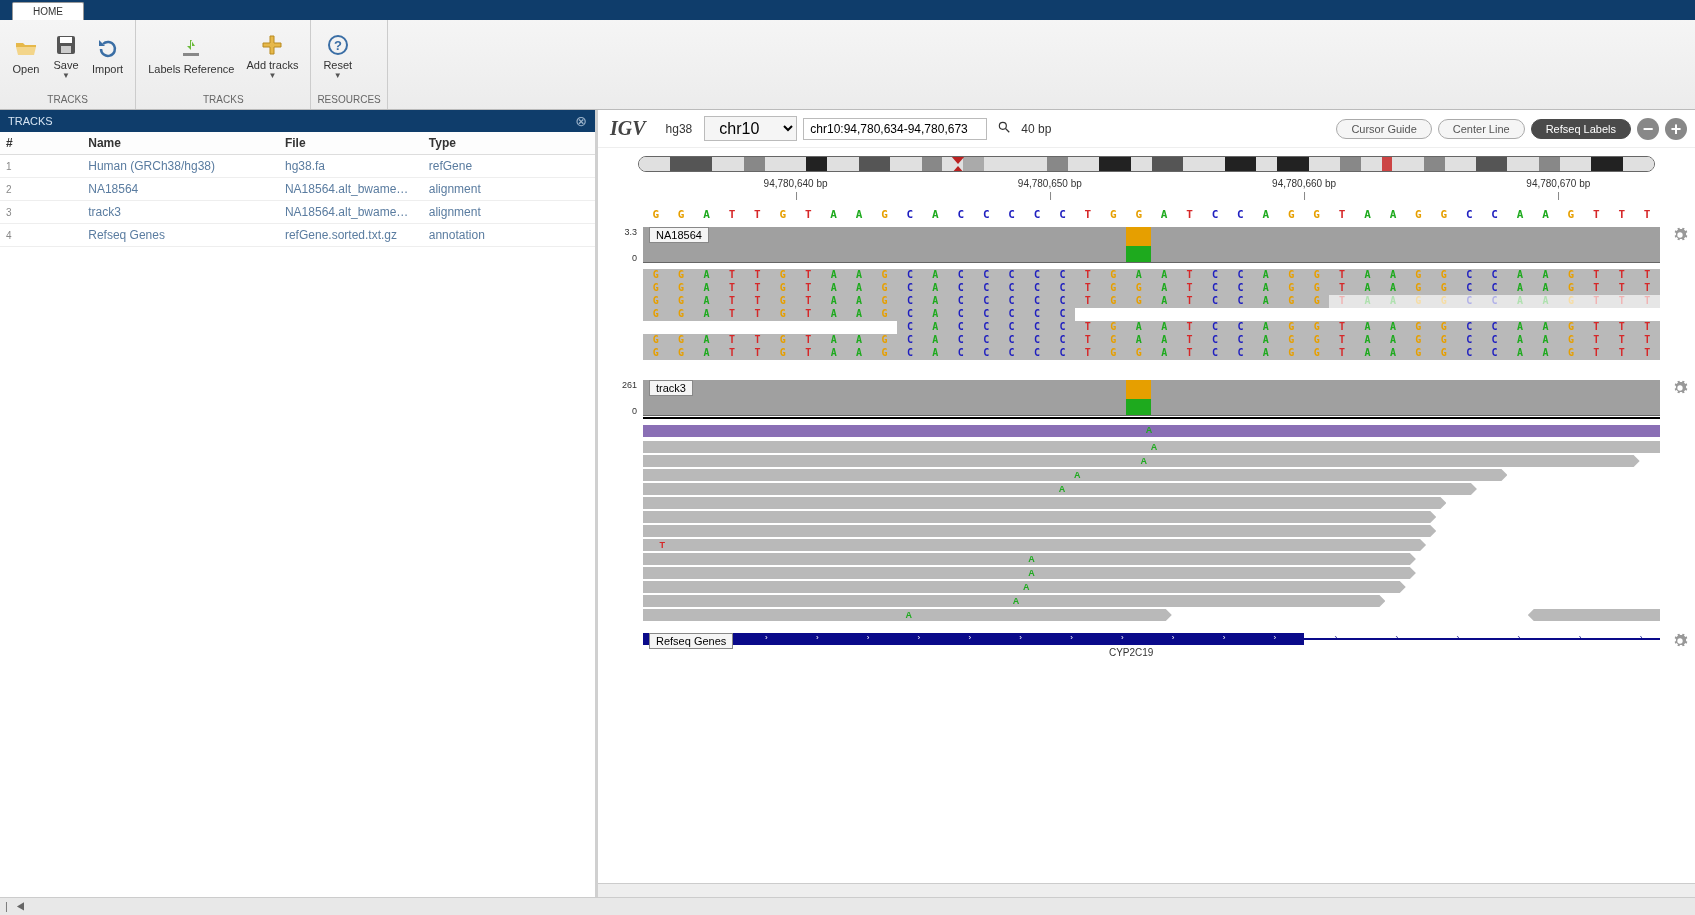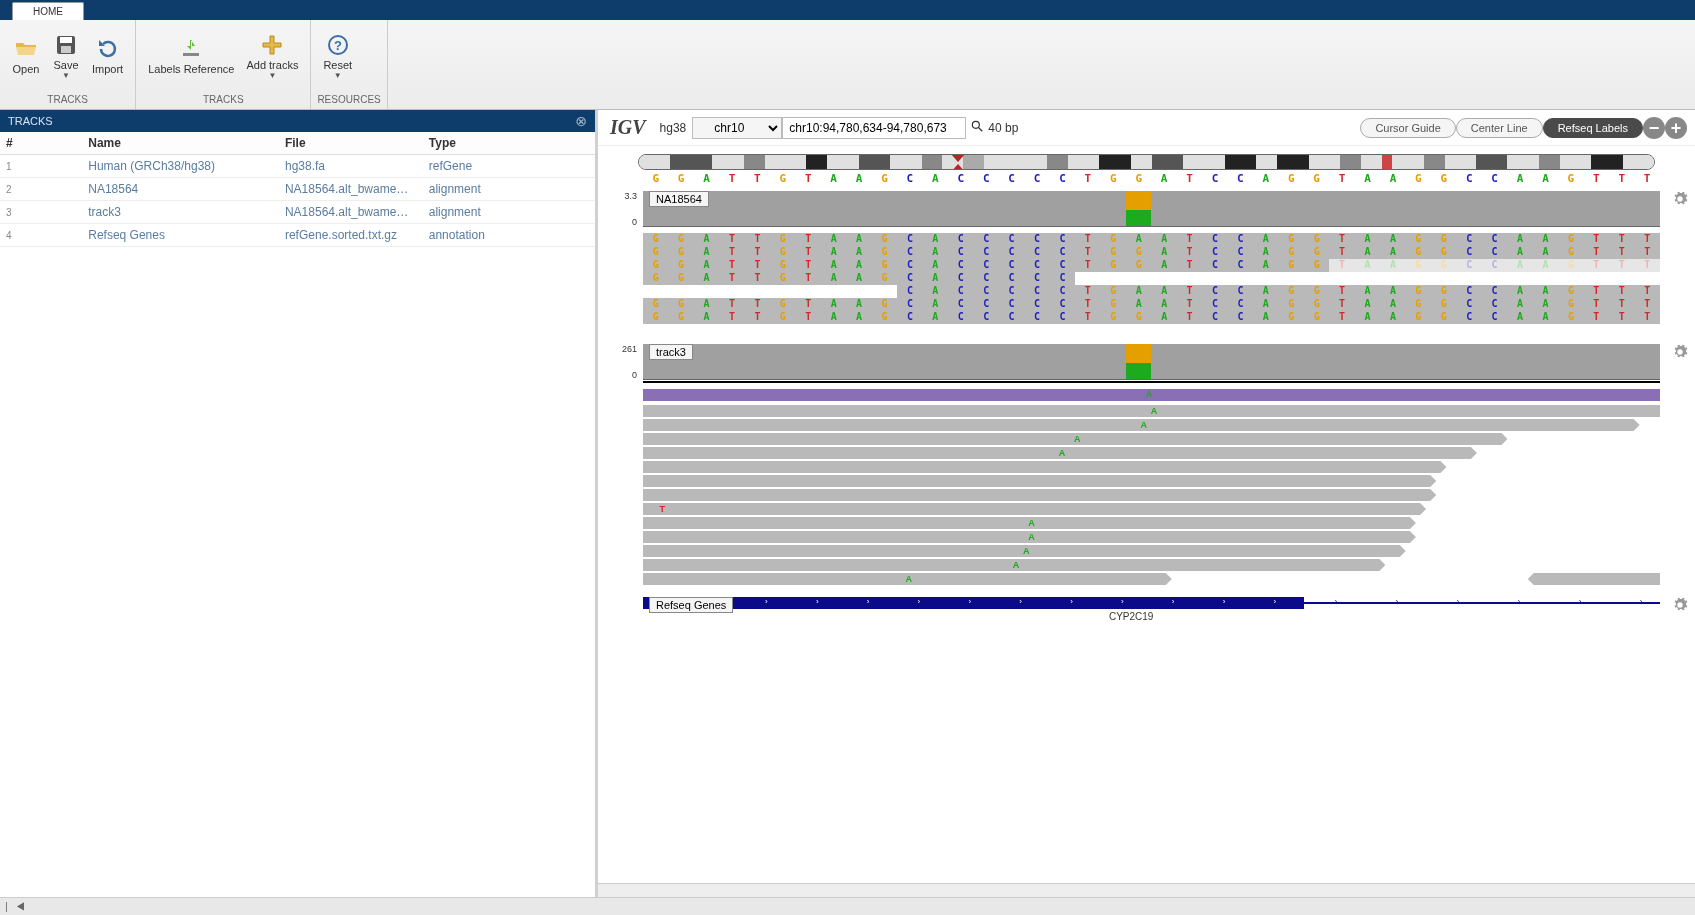--- a/index.html
+++ b/index.html
@@ -29,24 +29,24 @@
 .tracks-table { width: 100%; border-collapse: collapse; }
 .tracks-table th { text-align: left; font-size: 12px; font-weight: bold; padding: 4px 6px; border-bottom: 1px solid #ddd; color: #333; background: #fdfdfd; }
 .tracks-table td { font-size: 12px; padding: 4px 6px; border-bottom: 1px solid #eee; color: #5a7ca0; white-space: nowrap; overflow: hidden; text-overflow: ellipsis; max-width: 0; }
 .tracks-table td.idx { color: #888; width: 14px; font-size: 10px; }
 .tracks-table td.name-col { width: 150px; }
 .tracks-table td.file-col { width: 330px; }
 .tracks-table td.type-col { width: 80px; }
 
 
 .igv-panel { flex: 1; background: #fff; display: flex; flex-direction: column; overflow: hidden; position: relative; }
-.igv-toolbar { display: flex; align-items: center; padding: 6px 8px; border-bottom: 1px solid #eee; }
+.igv-toolbar { display: flex; align-items: center; padding: 6px 8px; gap: 6px; border-bottom: 1px solid #eee; }
 .igv-logo { font-family: Georgia, serif; font-size: 20px; font-style: italic; font-weight: bold; color: #444; padding: 0 8px 0 4px; }
 .genome-label { font-size: 12px; color: #333; padding: 0 6px; }
-.chrom-select { font-size: 12px; padding: 2px 20px 2px 17px; border: 1px solid #bbb; background: #f5f5f5; }
+.chrom-select { font-size: 16px; padding: 2px 20px 2px 10px; border: 1px solid #bbb; background: #f5f5f5; }
 .locus-input { font-size: 12px; padding: 3px 6px; border: 1px solid #bbb; width: 184px; }
 .search-ico { padding: 0 4px; cursor: pointer; }
 .bp-label { font-size: 12px; color: #333; }
 .spacer { flex: 1; }
 .pill-btn { font-size: 11px; padding: 3px 14px; border: 1px solid #aaa; border-radius: 10px; background: #f5f5f5; cursor: pointer; color: #555; }
 .pill-btn.active { background: #4a4a4a; color: #fff; border-color: #4a4a4a; }
 .circ-btn { width: 22px; height: 22px; border-radius: 50%; background: #888; color: #fff; display: flex; align-items: center; justify-content: center; font-size: 18px; font-weight: bold; cursor: pointer; line-height: 1; }
 
 
 .ideogram-wrap { padding: 8px 40px 2px 40px; }
@@ -291,20 +291,26 @@
               <polygon points="2,2 9,10 16,2" fill="#b22"></polygon>
               <polygon points="2,20 9,12 16,20" fill="#b22"></polygon>
             </svg>
           </div>
         </div>
     </div>
 
     <div class="genome-view">
       <div class="view-content">
 
+        <div class="ruler" id="ruler">
+            <div class="ruler-tick" style="left: 15%;">94,780,640 bp</div>
+            <div class="ruler-tick" style="left: 40%;">94,780,650 bp</div>
+            <div class="ruler-tick" style="left: 65%;">94,780,660 bp</div>
+            <div class="ruler-tick" style="left: 90%;">94,780,670 bp</div>
+          </div>
 
         <div class="seq-track" id="ref-seq">
             <span class="base-G">G</span>
             <span class="base-G">G</span>
             <span class="base-A">A</span>
             <span class="base-T">T</span>
             <span class="base-T">T</span>
             <span class="base-G">G</span>
             <span class="base-T">T</span>
             <span class="base-A">A</span>

